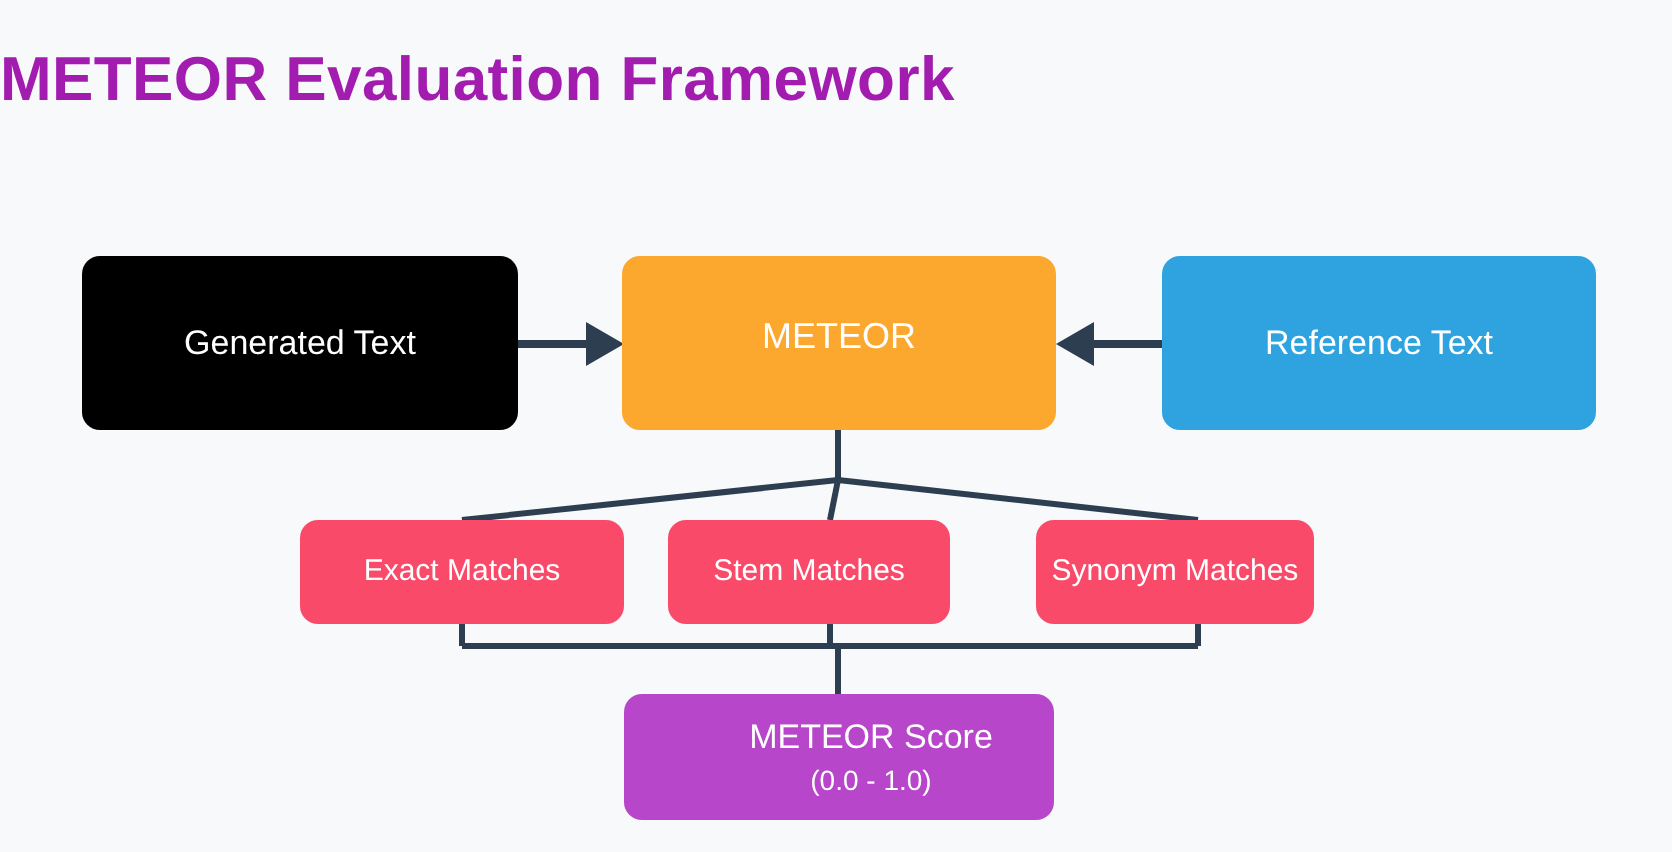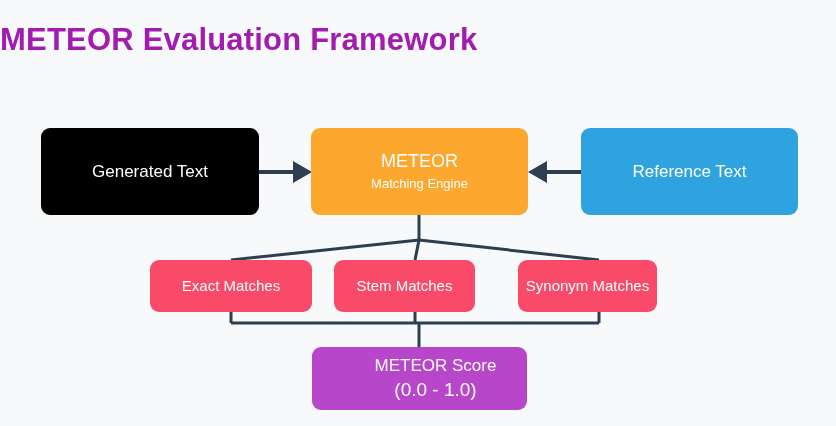--- a/index.html
+++ b/index.html
@@ -89,21 +89,21 @@
   #node-synonym-matches { left: 518px; width: 139px; }
 
   
   #node-meteor-score {
     left: 312px; top: 347px; width: 215px; height: 63px;
     background: #b746ca;
     border-radius: 9px;
     padding-left: 32px;
   }
   #node-meteor-score .main-label { font-size: 17px; margin-bottom: 4px; }
-  #node-meteor-score .sub-label { font-size: 19px; }
+  #node-meteor-score .sub-label { font-size: 14px; }
 </style>
 </head>
 <body>
 
 <div id="canvas">
 
   <div class="title">METEOR Evaluation Framework</div>
 
   <svg id="wires" viewBox="0 0 836 426" width="836" height="426">
 
@@ -132,21 +132,20 @@
       <line x1="419" y1="323" x2="419" y2="347" stroke="#2c3e50" stroke-width="3"></line>
     </g>
   </svg>
 
   <div class="node" id="node-generated-text">
     <span class="main-label">Generated Text</span>
   </div>
 
   <div class="node" id="node-meteor-engine">
     <span class="main-label">METEOR</span>
-    <span class="sub-label">Matching Engine</span>
   </div>
 
   <div class="node" id="node-reference-text">
     <span class="main-label">Reference Text</span>
   </div>
 
   <div class="node match-node" id="node-exact-matches">
     <span class="main-label">Exact Matches</span>
   </div>
 

